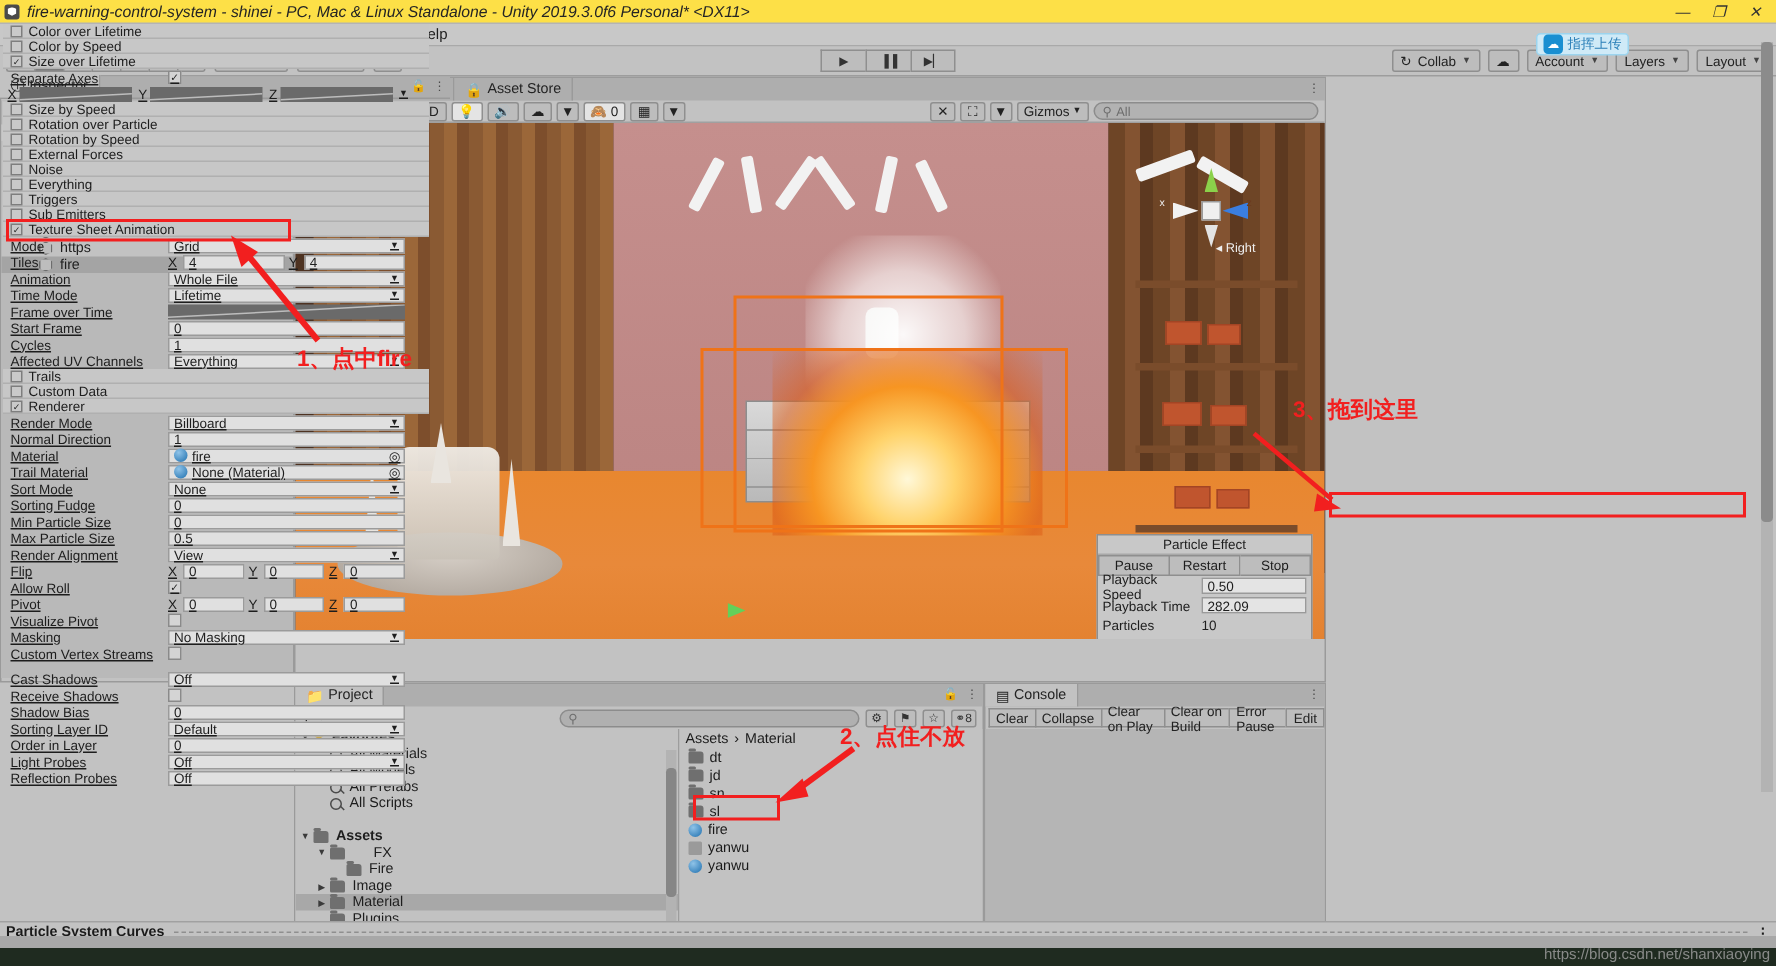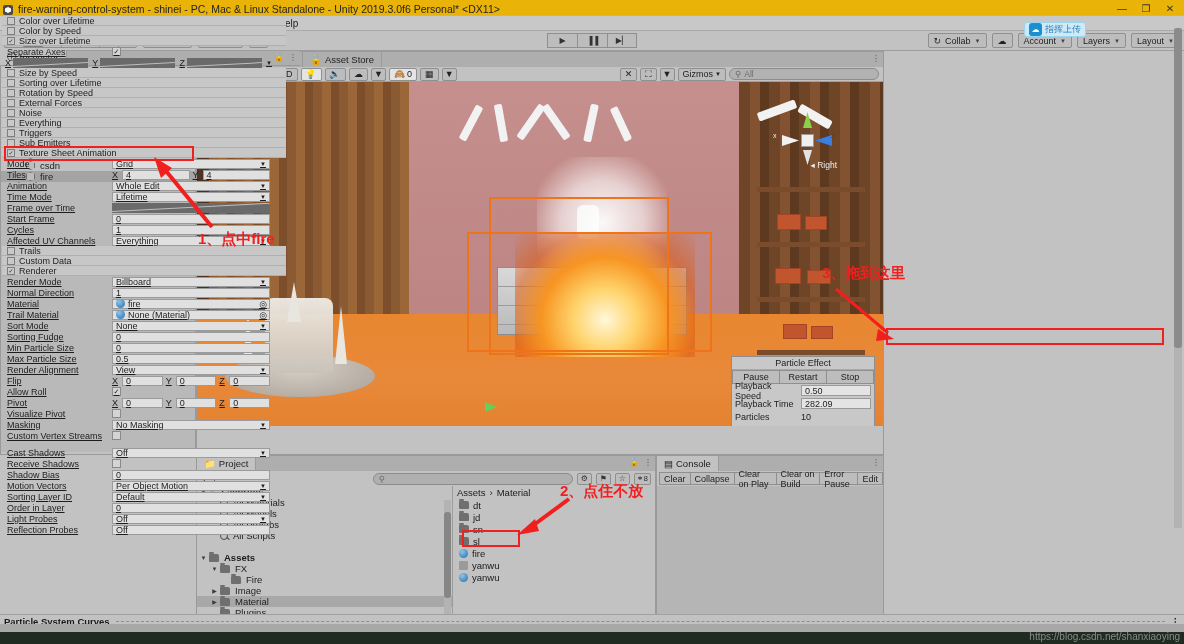--- a/index.html
+++ b/index.html
@@ -8,22 +8,22 @@
     width:1184px; height:644px; overflow:hidden;
     font-family:"Liberation Sans", sans-serif;
     font-size:10px; color:#1a1a1a;
     background:#c2c2c2;
     -webkit-font-smoothing:antialiased;
   }
   .app { position:relative; width:1184px; height:644px; background:#c2c2c2; }
 
   
   .titlebar {
-    height:16px; background:#eab308; display:flex; align-items:flex-end;
-    border-bottom:1px solid #b4b4b4; padding-left:3px; position:relative;
+    height:16px; background:#fde047; display:flex; align-items:center;
+    border-bottom:1px solid #b4b4b4; padding-left:3px; position:relative;font-style:italic;
   }
   .titlebar .u-logo {
     width:10px; height:10px; background:#4a4a4a; border-radius:2px;
     margin-right:5px; position:relative;
   }
   .titlebar .u-logo:after{
     content:""; position:absolute; left:2px; top:2px; width:6px; height:6px;
     background:#fff; clip-path:polygon(50% 0,100% 25%,100% 75%,50% 100%,0 75%,0 25%);
   }
   .titlebar .title { font-size:10.5px; color:#242424; }
@@ -378,21 +378,21 @@
           <span style="margin-left: 3px;">Player</span>
         </div>
         <div class="hrow" style="padding-left: 16px;">
           <span class="tri"></span>
           <span class="cube-ic"></span>
           <span style="margin-left: 3px;">fire</span>
         </div>
         <div class="hrow" style="padding-left: 16px;">
           <span class="tri"></span>
           <span class="cube-ic"></span>
-          <span style="margin-left: 3px;">csdn</span>
+          <span style="margin-left: 3px;">https</span>
         </div>
         <div class="hrow selected" style="padding-left: 16px;">
           <span class="tri"></span>
           <span class="cube-ic"></span>
           <span style="margin-left: 3px;">fire</span>
         </div>
         <div class="hier-gap" style="height: 270px;"></div>
       </div>
   </div>
 
@@ -614,21 +614,21 @@
               <span style="margin-left: 3px;"></span>
             </div>
             <div class="pj-row" style="padding-left: 3px; font-weight: bold;">
               <span class="tri">▼</span>
               <span class="folder-ic"></span>
               <span style="margin-left: 3px;">Assets</span>
             </div>
             <div class="pj-row" style="padding-left: 14px;">
               <span class="tri">▼</span>
               <span class="folder-ic"></span>
-              <span style="margin-left: 3px;">FX</span>
+              <span style="margin-left: 17px;">FX</span>
             </div>
             <div class="pj-row" style="padding-left: 25px;">
               <span class="tri"></span>
               <span class="folder-ic"></span>
               <span style="margin-left: 3px;">Fire</span>
             </div>
             <div class="pj-row" style="padding-left: 14px;">
               <span class="tri">▶</span>
               <span class="folder-ic"></span>
               <span style="margin-left: 3px;">Image</span>
@@ -760,21 +760,21 @@
           <span style="font-size: 9px; margin-right: 2px;">Z</span>
           <div class="curve-field" style="margin-right: 4px;"></div>
           <span style="font-size: 6px; margin-right: 14px;">▼</span>
         </div>
         <div class="module-row">
           <div class="mchk"></div>
           <span>Size by Speed</span>
         </div>
         <div class="module-row">
           <div class="mchk"></div>
-          <span>Sorting over Lifetime</span>
+          <span>Rotation over Particle</span>
         </div>
         <div class="module-row">
           <div class="mchk"></div>
           <span>Rotation by Speed</span>
         </div>
         <div class="module-row">
           <div class="mchk"></div>
           <span>External Forces</span>
         </div>
         <div class="module-row">
@@ -809,21 +809,21 @@
           <div class="xyz-row">
             <span class="xyz-lbl">X</span>
             <div class="xyz-f">4</div>
             <span class="xyz-lbl">Y</span>
             <div class="xyz-f">4</div>
           </div>
         </div>
         <div class="prop-row">
           <span class="prop-lbl">Animation</span>
           <div class="prop-drop">
-            <span>Whole Edit</span>
+            <span>Whole File</span>
             <span style="font-size: 6px;">▼</span>
           </div>
         </div>
         <div class="prop-row">
           <span class="prop-lbl">Time Mode</span>
           <div class="prop-drop">
             <span>Lifetime</span>
             <span style="font-size: 6px;">▼</span>
           </div>
         </div>
@@ -962,27 +962,20 @@
         </div>
         <div class="prop-row">
           <span class="prop-lbl">Receive Shadows</span>
           <div class="chkonly"></div>
         </div>
         <div class="prop-row">
           <span class="prop-lbl">Shadow Bias</span>
           <div class="prop-field">0</div>
         </div>
         <div class="prop-row">
-          <span class="prop-lbl">Motion Vectors</span>
-          <div class="prop-drop">
-            <span>Per Object Motion</span>
-            <span style="font-size: 6px;">▼</span>
-          </div>
-        </div>
-        <div class="prop-row">
           <span class="prop-lbl">Sorting Layer ID</span>
           <div class="prop-drop">
             <span>Default</span>
             <span style="font-size: 6px;">▼</span>
           </div>
         </div>
         <div class="prop-row">
           <span class="prop-lbl">Order in Layer</span>
           <div class="prop-field">0</div>
         </div>
@@ -1017,21 +1010,21 @@
     <polygon points="4,2 22,13 11,23" fill="#f21f1f"></polygon>
   </svg>
 
   <div class="anno" style="left:560px; top:482px; font-size:15px;">2、点住不放</div>
   <div class="redbox" style="left:462px; top:530px; width:58px; height:17px;"></div>
   <svg class="arrow-svg" style="left:515px; top:495px; width:60px; height:42px;" viewBox="0 0 60 42">
     <line x1="54" y1="4" x2="16" y2="32" stroke="#f21f1f" stroke-width="4"></line>
     <polygon points="2,40 20,24 24,36" fill="#f21f1f"></polygon>
   </svg>
 
-  <div class="anno" style="left:822px; top:264px; font-size:15px;">3、拖到这里</div>
+  <div class="anno" style="left:862px; top:264px; font-size:15px;">3、拖到这里</div>
   <svg class="arrow-svg" style="left:830px; top:285px; width:65px; height:60px;" viewBox="0 0 65 60">
     <line x1="6" y1="4" x2="58" y2="48" stroke="#f21f1f" stroke-width="3"></line>
     <polygon points="64,54 48,44 46,56" fill="#f21f1f"></polygon>
   </svg>
   <div class="redbox" style="left:886px; top:328px; width:278px; height:17px;"></div>
 
   <div class="bottom-strip"></div>
   <div class="taskbar"></div>
   <div class="watermark">https://blog.csdn.net/shanxiaoying</div>
 </div>

